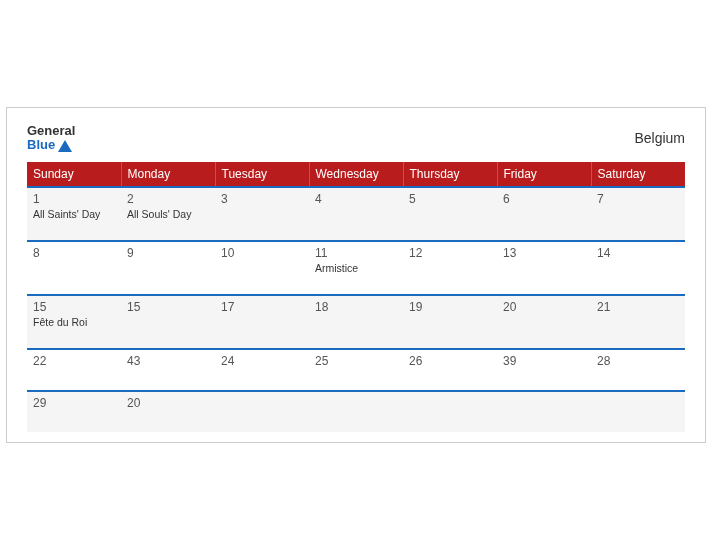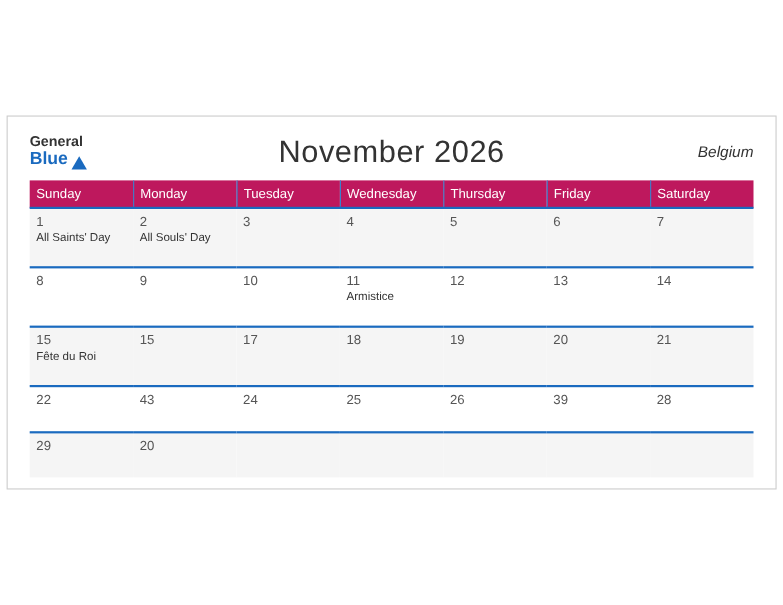--- a/index.html
+++ b/index.html
@@ -30,21 +30,21 @@
       flex-direction: column;
       align-items: flex-start;
       line-height: 1.1;
     }
     .logo-general {
       font-size: 13px;
       font-weight: bold;
       color: #333;
     }
     .logo-blue {
-      font-size: 16px;
+      font-size: 13px;
       font-weight: bold;
       color: #1a6abf;
       display: flex;
       align-items: flex-end;
       gap: 3px;
     }
     .logo-triangle {
       width: 0;
       height: 0;
       border-left: 7px solid transparent;
@@ -58,28 +58,27 @@
       transform: translateX(-50%);
       font-size: 28px;
       font-weight: normal;
       color: #333;
       letter-spacing: 0.5px;
     }
     .country-label {
       font-size: 14px;
       color: #333;
       font-weight: normal;
-      font-style: italic;
     }
     .calendar-table {
       width: 100%;
       border-collapse: collapse;
     }
     .calendar-table thead tr {
-      background: #be185d;
+      background: #b91c1c;
     }
     .calendar-table thead th {
       color: #fff;
       font-size: 12px;
       font-weight: normal;
       padding: 5px 6px;
       text-align: left;
       border-right: 1px solid #3a7fcc;
     }
     .calendar-table thead th:last-child {
@@ -120,21 +119,20 @@
 
 <div class="calendar-container">
   <div class="calendar-header">
     <div class="logo-area">
       <span class="logo-general">General</span>
       <span class="logo-blue">
         <span>Blue</span>
         <span class="logo-triangle"></span>
       </span>
     </div>
-    <div class="calendar-title">November 2026</div>
     <div class="country-label">Belgium</div>
   </div>
 
   <table class="calendar-table">
     <thead>
       <tr>
         <th>Sunday</th>
         <th>Monday</th>
         <th>Tuesday</th>
         <th>Wednesday</th>

